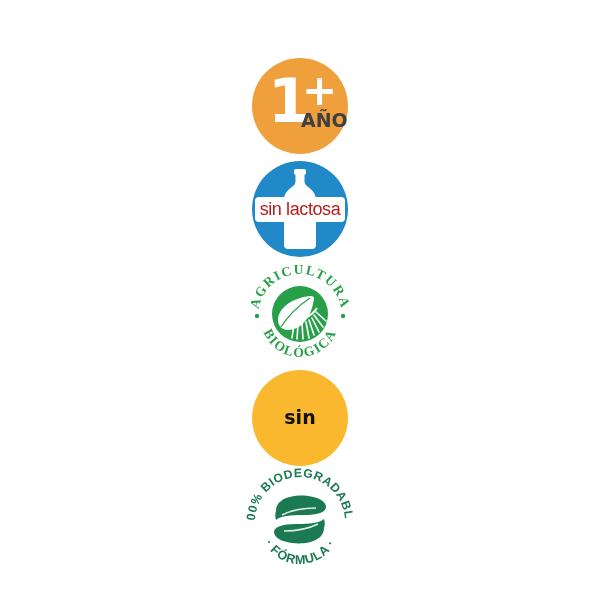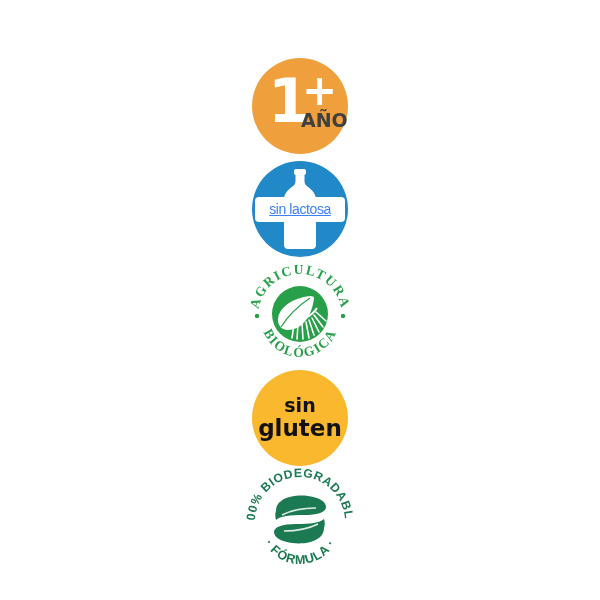--- a/index.html
+++ b/index.html
@@ -101,26 +101,25 @@
     top: 36px;
     height: 25px;
     background: #ffffff;
     border-radius: 4px;
     display: flex;
     align-items: center;
     justify-content: center;
   }
   .band-text {
     font-family: "Liberation Sans", sans-serif;
-    font-size: 14px;
+    font-size: 18px;
     font-weight: normal;
-    color: #3b82f6;
+    color: #b91c1c;
     letter-spacing: -0.4px;
     line-height: 17px;
-    text-decoration: underline;
   }
 
   
   #badge-organic {
     top: 262px;
     width: 104px;
     height: 100px;
   }
 
   
@@ -224,21 +223,20 @@
 
       <circle cx="9" cy="54" r="2.2" fill="#27A049"></circle>
       <circle cx="95" cy="54" r="2.2" fill="#27A049"></circle>
     </svg>
   </div>
 
   <div class="badge" id="badge-gluten">
     <div class="circle-fill" id="gluten-circle"></div>
     <div class="gluten-text">
       <span class="gluten-l1">sin</span>
-      <span class="gluten-l2">gluten</span>
     </div>
   </div>
 
   <div class="badge" id="badge-biodeg">
     <svg width="108" height="104" viewBox="0 0 108 104">
       <defs>
         <path id="arcTopBio" d="M 9,56 A 45,45 0 0 1 99,56"></path>
         <path id="arcBottomBio" d="M 14,58 A 40,40 0 0 0 94,58"></path>
       </defs>
 

